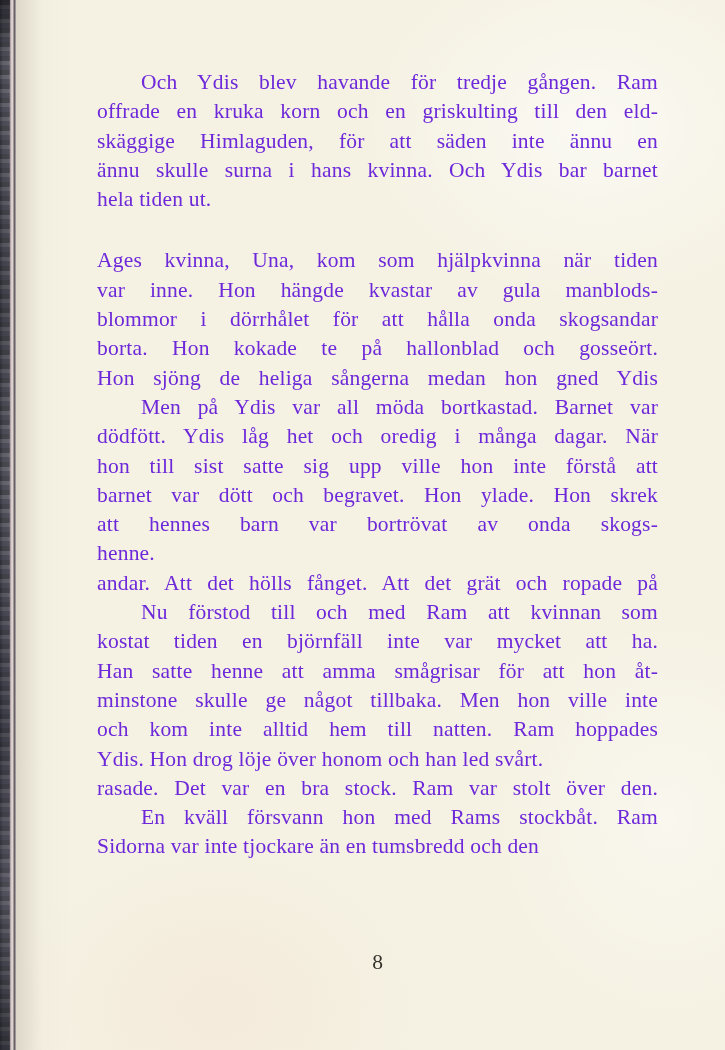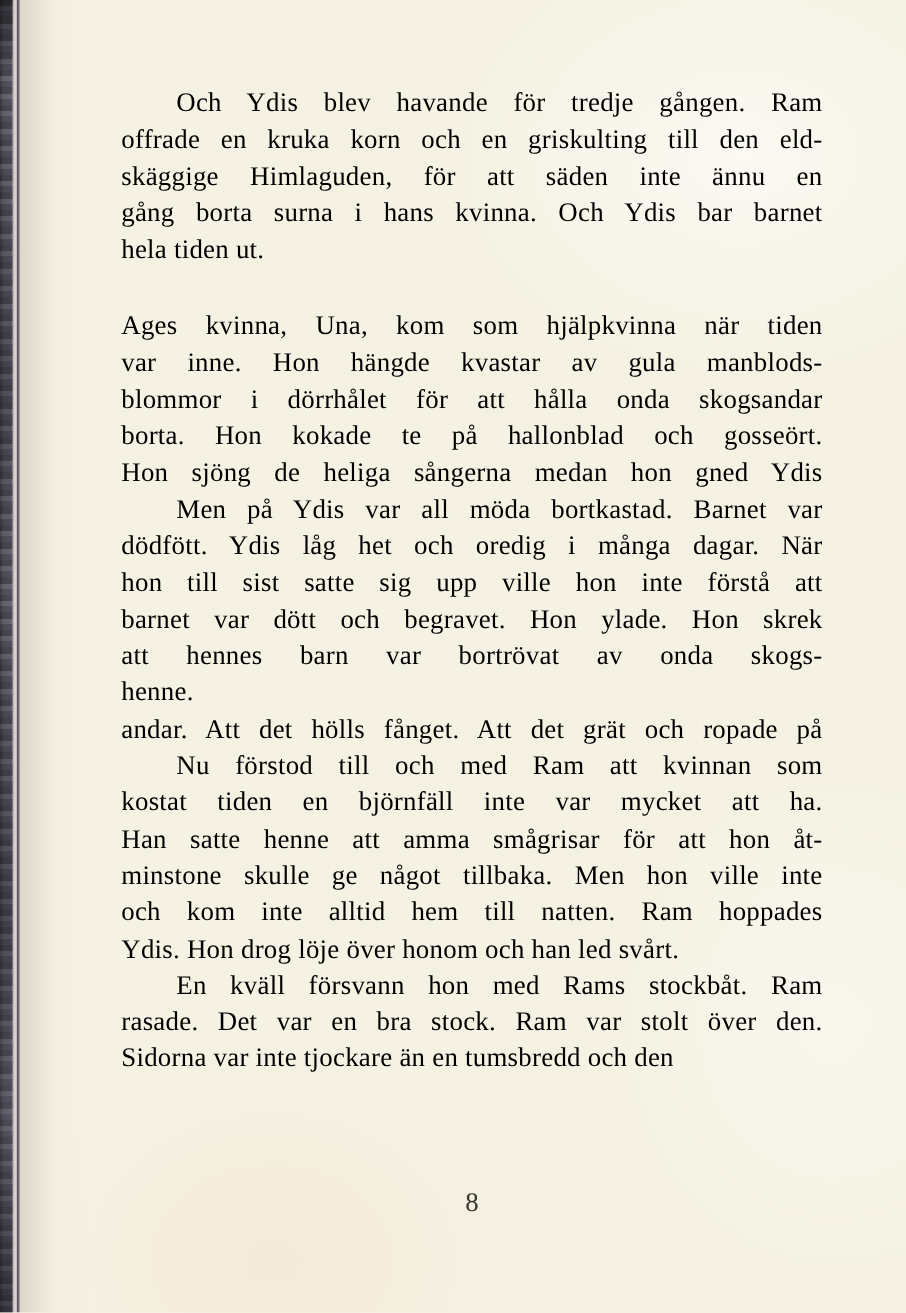--- a/index.html
+++ b/index.html
@@ -54,21 +54,21 @@
     width: 26px;
     height: 100%;
     background: linear-gradient(to right, rgba(120,105,100,0.16), rgba(120,105,100,0));
   }
 
   .text-block {
     position: absolute;
     left: 97px;
     top: 68px;
     width: 561px;
-    color: #000000;
+    color: #6d28d9;
     font-size: 21.5px;
     letter-spacing: 0.2px;
   }
   .para { margin: 0; }
   .para.gap { margin-bottom: 32px; }
   .line {
     height: 29.3px;
     line-height: 29.3px;
     text-align: justify;
     text-align-last: justify;
@@ -98,21 +98,21 @@
 <div class="spine">
   <div class="spine-texture"></div>
 </div>
 <div class="gutter-shadow"></div>
 
 <div class="text-block">
     <div class="para gap">
       <div class="line indent">Och Ydis blev havande för tredje gången. Ram</div>
       <div class="line">offrade en kruka korn och en griskulting till den eld-</div>
       <div class="line">skäggige Himlaguden, för att säden inte ännu en</div>
-      <div class="line">gång borta surna i hans kvinna. Och Ydis bar barnet</div>
+      <div class="line">ännu skulle surna i hans kvinna. Och Ydis bar barnet</div>
       <div class="line last">hela tiden ut.</div>
     </div>
     <div class="para">
       <div class="line">Ages kvinna, Una, kom som hjälpkvinna när tiden</div>
       <div class="line">var inne. Hon hängde kvastar av gula manblods-</div>
       <div class="line">blommor i dörrhålet för att hålla onda skogsandar</div>
       <div class="line">borta. Hon kokade te på hallonblad och gosseört.</div>
       <div class="line">Hon sjöng de heliga sångerna medan hon gned Ydis</div>
     </div>
     <div class="para">
@@ -126,19 +126,19 @@
     </div>
     <div class="para">
       <div class="line indent">Nu förstod till och med Ram att kvinnan som</div>
       <div class="line">kostat tiden en björnfäll inte var mycket att ha.</div>
       <div class="line">Han satte henne att amma smågrisar för att hon åt-</div>
       <div class="line">minstone skulle ge något tillbaka. Men hon ville inte</div>
       <div class="line">och kom inte alltid hem till natten. Ram hoppades</div>
       <div class="line last">Ydis. Hon drog löje över honom och han led svårt.</div>
     </div>
     <div class="para">
+      <div class="line">rasade. Det var en bra stock. Ram var stolt över den.</div>
       <div class="line indent">En kväll försvann hon med Rams stockbåt. Ram</div>
-      <div class="line">rasade. Det var en bra stock. Ram var stolt över den.</div>
       <div class="line last">Sidorna var inte tjockare än en tumsbredd och den</div>
     </div>
   </div>
 
 <div class="page-number">8</div>
 
 </body></html>

